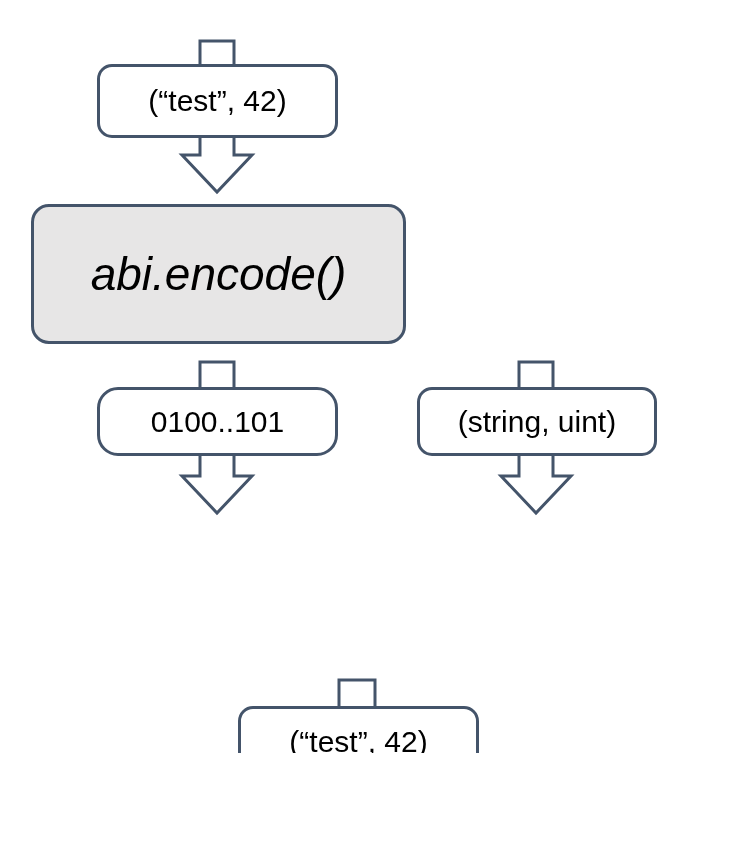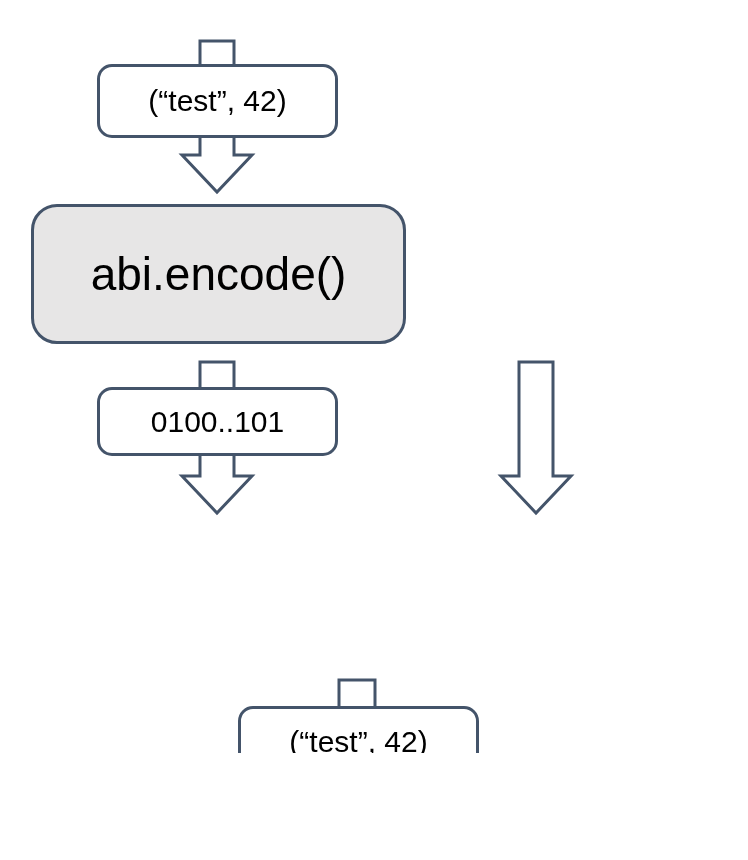--- a/index.html
+++ b/index.html
@@ -33,39 +33,41 @@
     text-align: center;
     white-space: nowrap;
   }
   .label-node {
     background: var(--label_fill, #ffffff);
     border-radius: 15px;
     font-size: 30px;
   }
   .process-node {
     background: var(--process_fill, #e7e6e6);
-    border-radius: 26px;
+    border-radius: 18px;
     font-size: 46px;
+    font-style: italic;
   }
 </style>
 </head>
 <body>
 
 <div class="canvas">
 
   <svg class="arrow-layer" width="748" height="860" viewBox="0 0 748 860">
     <path d="M200 41 L234 41 L234 155 L252 155 L217 192 L182 155 L200 155 Z"></path>
     <path d="M200 362 L234 362 L234 476 L252 476 L217 513 L182 476 L200 476 Z"></path>
     <path d="M519 362 L553 362 L553 476 L571 476 L536 513 L501 476 L519 476 Z"></path>
     <path d="M339 680 L375 680 L375 795 L393 795 L357 832 L321 795 L339 795 Z"></path>
   </svg>
 
   <div class="node label-node" style="left:97px; top:64px; width:241px; height:74px;">(“test”, 42)</div>
 
   <div class="node process-node" style="left:31px; top:204px; width:375px; height:140px;">abi.encode()</div>
 
-  <div class="node label-node" style="left:97px; top:387px; width:241px; height:69px;">0100..101</div>
+  <div class="node label-node" style="left:97px; top:387px; width:241px; height:69px;border-radius:21px;">0100..101</div>
 
+  <div class="node label-node" style="left:417px; top:387px; width:240px; height:69px;">(string, uint)</div>
 
 
   <div class="node label-node" style="left:238px; top:706px; width:241px; height:71px;">(“test”, 42)</div>
 
 </div>
 
 </body></html>

